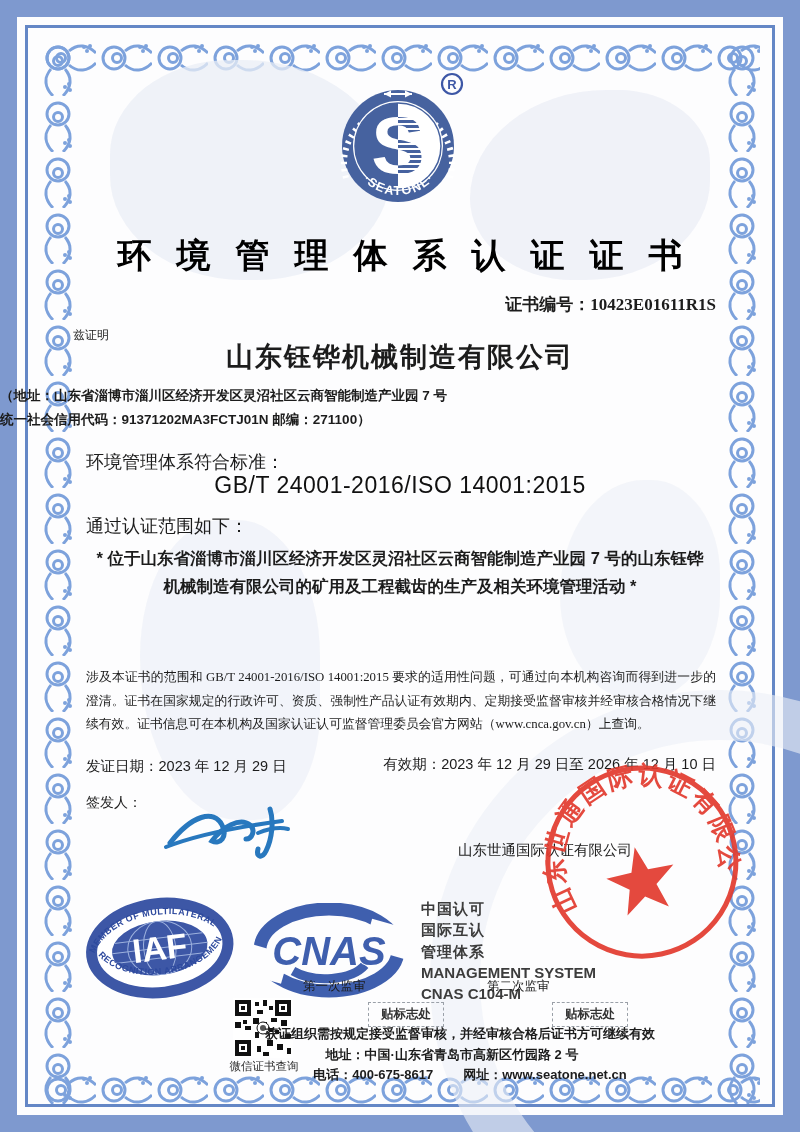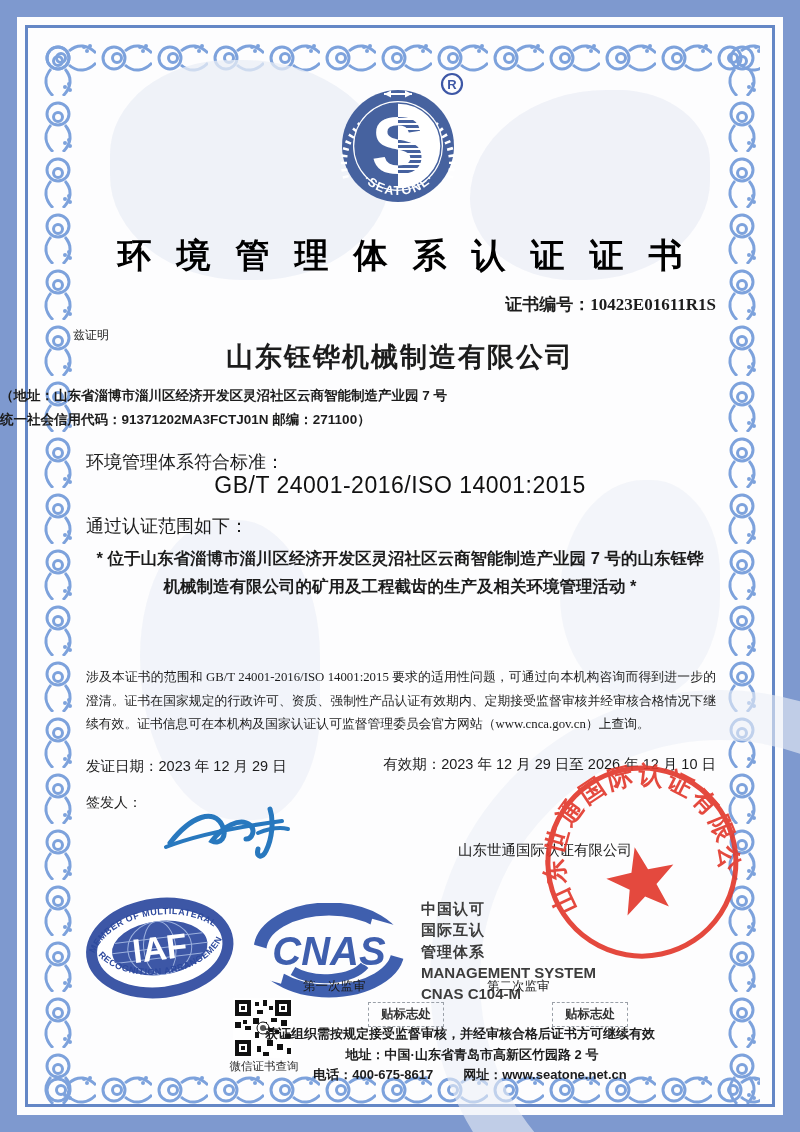--- a/index.html
+++ b/index.html
@@ -29,21 +29,21 @@
   .stamp-wrap{left:540px;top:760px;width:205px;height:205px;z-index:5;transform:rotate(-12deg);opacity:.92;}
   .iaf-wrap{left:82px;top:894px;width:156px;height:112px;transform:rotate(-7deg);}
   .cnas-wrap{left:253px;top:903px;width:152px;height:100px;}
   .accr{left:421px;top:898px;font-size:15px;font-weight:bold;line-height:1.42;color:#3c3c3c;}
   .accr .cn{letter-spacing:1px;}
   .qr{left:233px;top:998px;width:60px;height:60px;}
   .qr-label{left:214px;top:1059px;width:100px;text-align:center;font-size:11.5px;color:#2a2a2a;font-family:Liberation Mono, monospace;}
   .audit{font-size:12.5px;font-weight:normal;top:955px;margin-top:23px;}
   .sticker-box{font-size:12.5px;font-weight:bold;top:1002px;border:1px dashed #9aa0a8;padding:3px 12px;color:#333;}
   .note{left:200px;width:520px;top:1025px;text-align:center;font-size:13px;font-weight:bold;}
-  .org-addr{left:172px;width:600px;top:1046px;text-align:center;font-size:13px;font-weight:bold;}
+  .org-addr{left:152px;width:600px;top:1046px;text-align:center;font-size:13px;font-weight:bold;}
   .phone-row{left:160px;width:620px;top:1066px;text-align:center;font-size:13px;font-weight:bold;}
   .phone-row .sep{display:inline-block;width:30px;}
   .sig-wrap{left:162px;top:799px;width:155px;height:66px;z-index:4;}
   svg text{font-family:"Liberation Sans",sans-serif;}
 </style>
 </head>
 <body>
 
 <div class="page">
 

